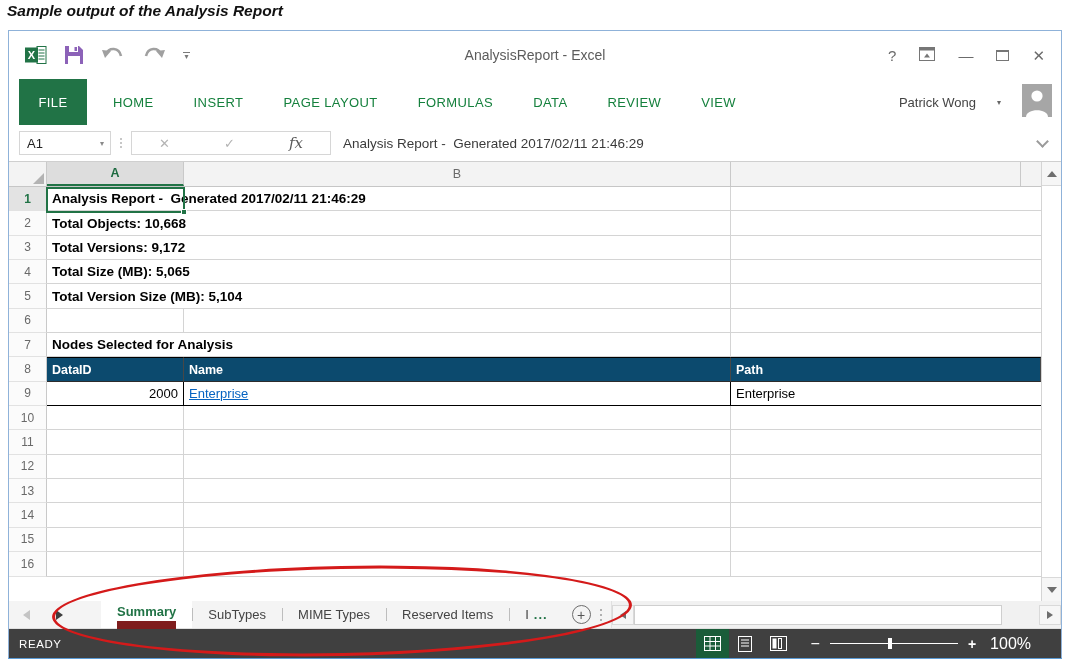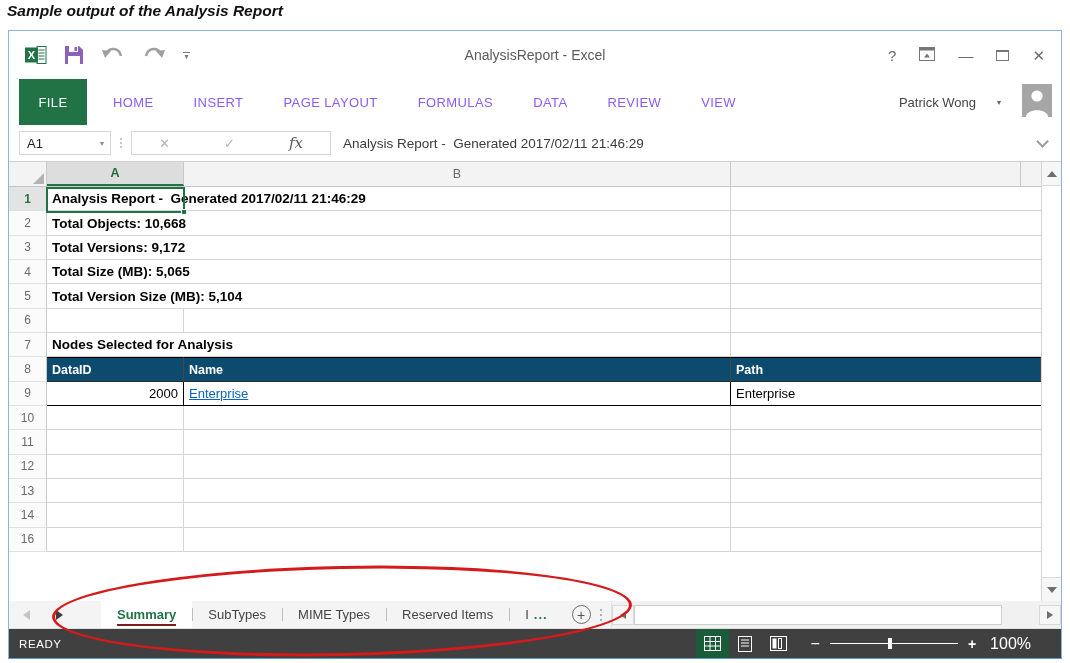--- a/index.html
+++ b/index.html
@@ -33,21 +33,21 @@
   .win-controls { margin-left: auto; display: flex; align-items: center; gap: 23px; padding-right: 16px; z-index: 2; color: #6b6b6b; }
   .win-controls .wc { font-size: 15px; line-height: 1; cursor: default; }
   .maxbox { width: 13px; height: 11px; border: 1px solid #767676; border-top: 2px solid #767676; display: inline-block; }
   
   .ribbon { height: 46px; flex: none; display: flex; align-items: stretch; position: relative; }
   .file-tab {
     width: 68px; display: flex; align-items: center; justify-content: center;
     color: #fff; font-size: 13px; letter-spacing: .4px; margin-left: 10px; cursor: default;
   }
   .rtab { display: flex; align-items: center; padding: 0 14px; margin-left: 12px;
-    font-size: 13px; letter-spacing: .4px; color: #8b5cf6; cursor: default; }
+    font-size: 13px; letter-spacing: .4px; color: #15803d; cursor: default; }
   .user-area { margin-left: auto; display: flex; align-items: center; gap: 21px; padding-right: 9px; }
   .user-name { font-size: 13px; color: #444; }
   .user-caret { font-size: 8px; color: #666; }
   
   .formulabar { height: 37px; flex: none; display: flex; align-items: center; border-bottom: 1px solid #CFCFCF; padding-left: 10px; }
   .namebox { width: 92px; height: 24px; border: 1px solid #D6D6D6; display: flex; align-items: center; font-size: 13px; color:#222; padding-left: 7px; }
   .namebox .nb-caret { margin-left: auto; padding-right: 6px; color:#8a8a8a; font-size: 8px; }
   .vdots { display:flex; flex-direction:column; gap:2px; margin: 0 9px; }
   .vdots i { width:2px; height:2px; background:#b5b5b5; border-radius:50%; }
   .fnbox { width: 200px; height: 24px; border: 1px solid #D6D6D6; display: flex; align-items: center; justify-content: space-around; }
@@ -98,21 +98,21 @@
   .tri-down { border-left: 5px solid transparent; border-right: 5px solid transparent; border-top: 6px solid #6e6e6e; }
   .vs-track { flex: 1; background: #fff; }
   
   .sheetbar { height: 28px; flex: none; display: flex; align-items: stretch; background: #F4F4F4; border-bottom: 1px solid #E0E0E0; }
   .nav-arrows { display: flex; align-items: center; gap: 26px; padding: 0 14px 0 14px; width: 92px; flex: none; }
   .tri-left { border-top: 5px solid transparent; border-bottom: 5px solid transparent; border-right: 7px solid #C4C4C4; }
   .tri-right { border-top: 5px solid transparent; border-bottom: 5px solid transparent; border-left: 7px solid #3d3d3d; }
   .stab { display: flex; align-items: center; padding: 0 16px; font-size: 13px; color: #444; position: relative; cursor: default; }
   .stab + .stab::before { content:""; position:absolute; left:0; top:7px; bottom:7px; width:1px; background:#BDBDBD; }
   .stab.active { background: #fff; color: #217346; font-weight: bold; }
-  .stab.active .tab-label { border-bottom: 2px solid #7f1d1d; padding: 3px 0 2px 0; }
+  .stab.active .tab-label { border-bottom: 8px solid #7f1d1d; padding: 3px 0 2px 0; }
   .stab.more::before { content:""; position:absolute; left:0; top:7px; bottom:7px; width:1px; background:#BDBDBD; }
   .more .dots { color: #217346; font-weight: bold; letter-spacing: 1px; margin-left: 5px; }
   .add-sheet { width: 19px; height: 19px; border: 1px solid #6d6d6d; border-radius: 50%; color: #555;
     display: flex; align-items: center; justify-content: center; font-size: 14px; line-height: 1; align-self: center; margin-left: 8px; }
   .sheet-dots { display:flex; flex-direction:column; gap:3px; justify-content:center; margin: 0 9px; }
   .sheet-dots i { width:2px; height:2px; background:#9a9a9a; border-radius:50%; }
   .hscroll { flex: 1; display: flex; align-items: center; border-left: 1px solid #E0E0E0; background: #F1F1F1; }
   .hs-btn { width: 22px; height: 20px; background: #F6F6F6; border: 1px solid #D9D9D9; display:flex; align-items:center; justify-content:center; flex:none; }
   .hs-thumb { width: 368px; height: 20px; background: #fff; border: 1px solid #CFCFCF; flex: none; }
   .hs-track { flex: 1; }
@@ -323,20 +323,26 @@
         <div class="cell cb"></div>
         <div class="cell cc"></div>
       </div>
       <div class="g-row">
         <div class="rn">14</div>
         <div class="cell ca"></div>
         <div class="cell cb"></div>
         <div class="cell cc"></div>
       </div>
       <div class="g-row">
+        <div class="rn">15</div>
+        <div class="cell ca"></div>
+        <div class="cell cb"></div>
+        <div class="cell cc"></div>
+      </div>
+      <div class="g-row">
         <div class="rn">16</div>
         <div class="cell ca"></div>
         <div class="cell cb"></div>
         <div class="cell cc"></div>
       </div>
       <div class="sel-box">
         <span class="fill-handle"></span>
       </div>
     </div>
     <div class="vscroll">

